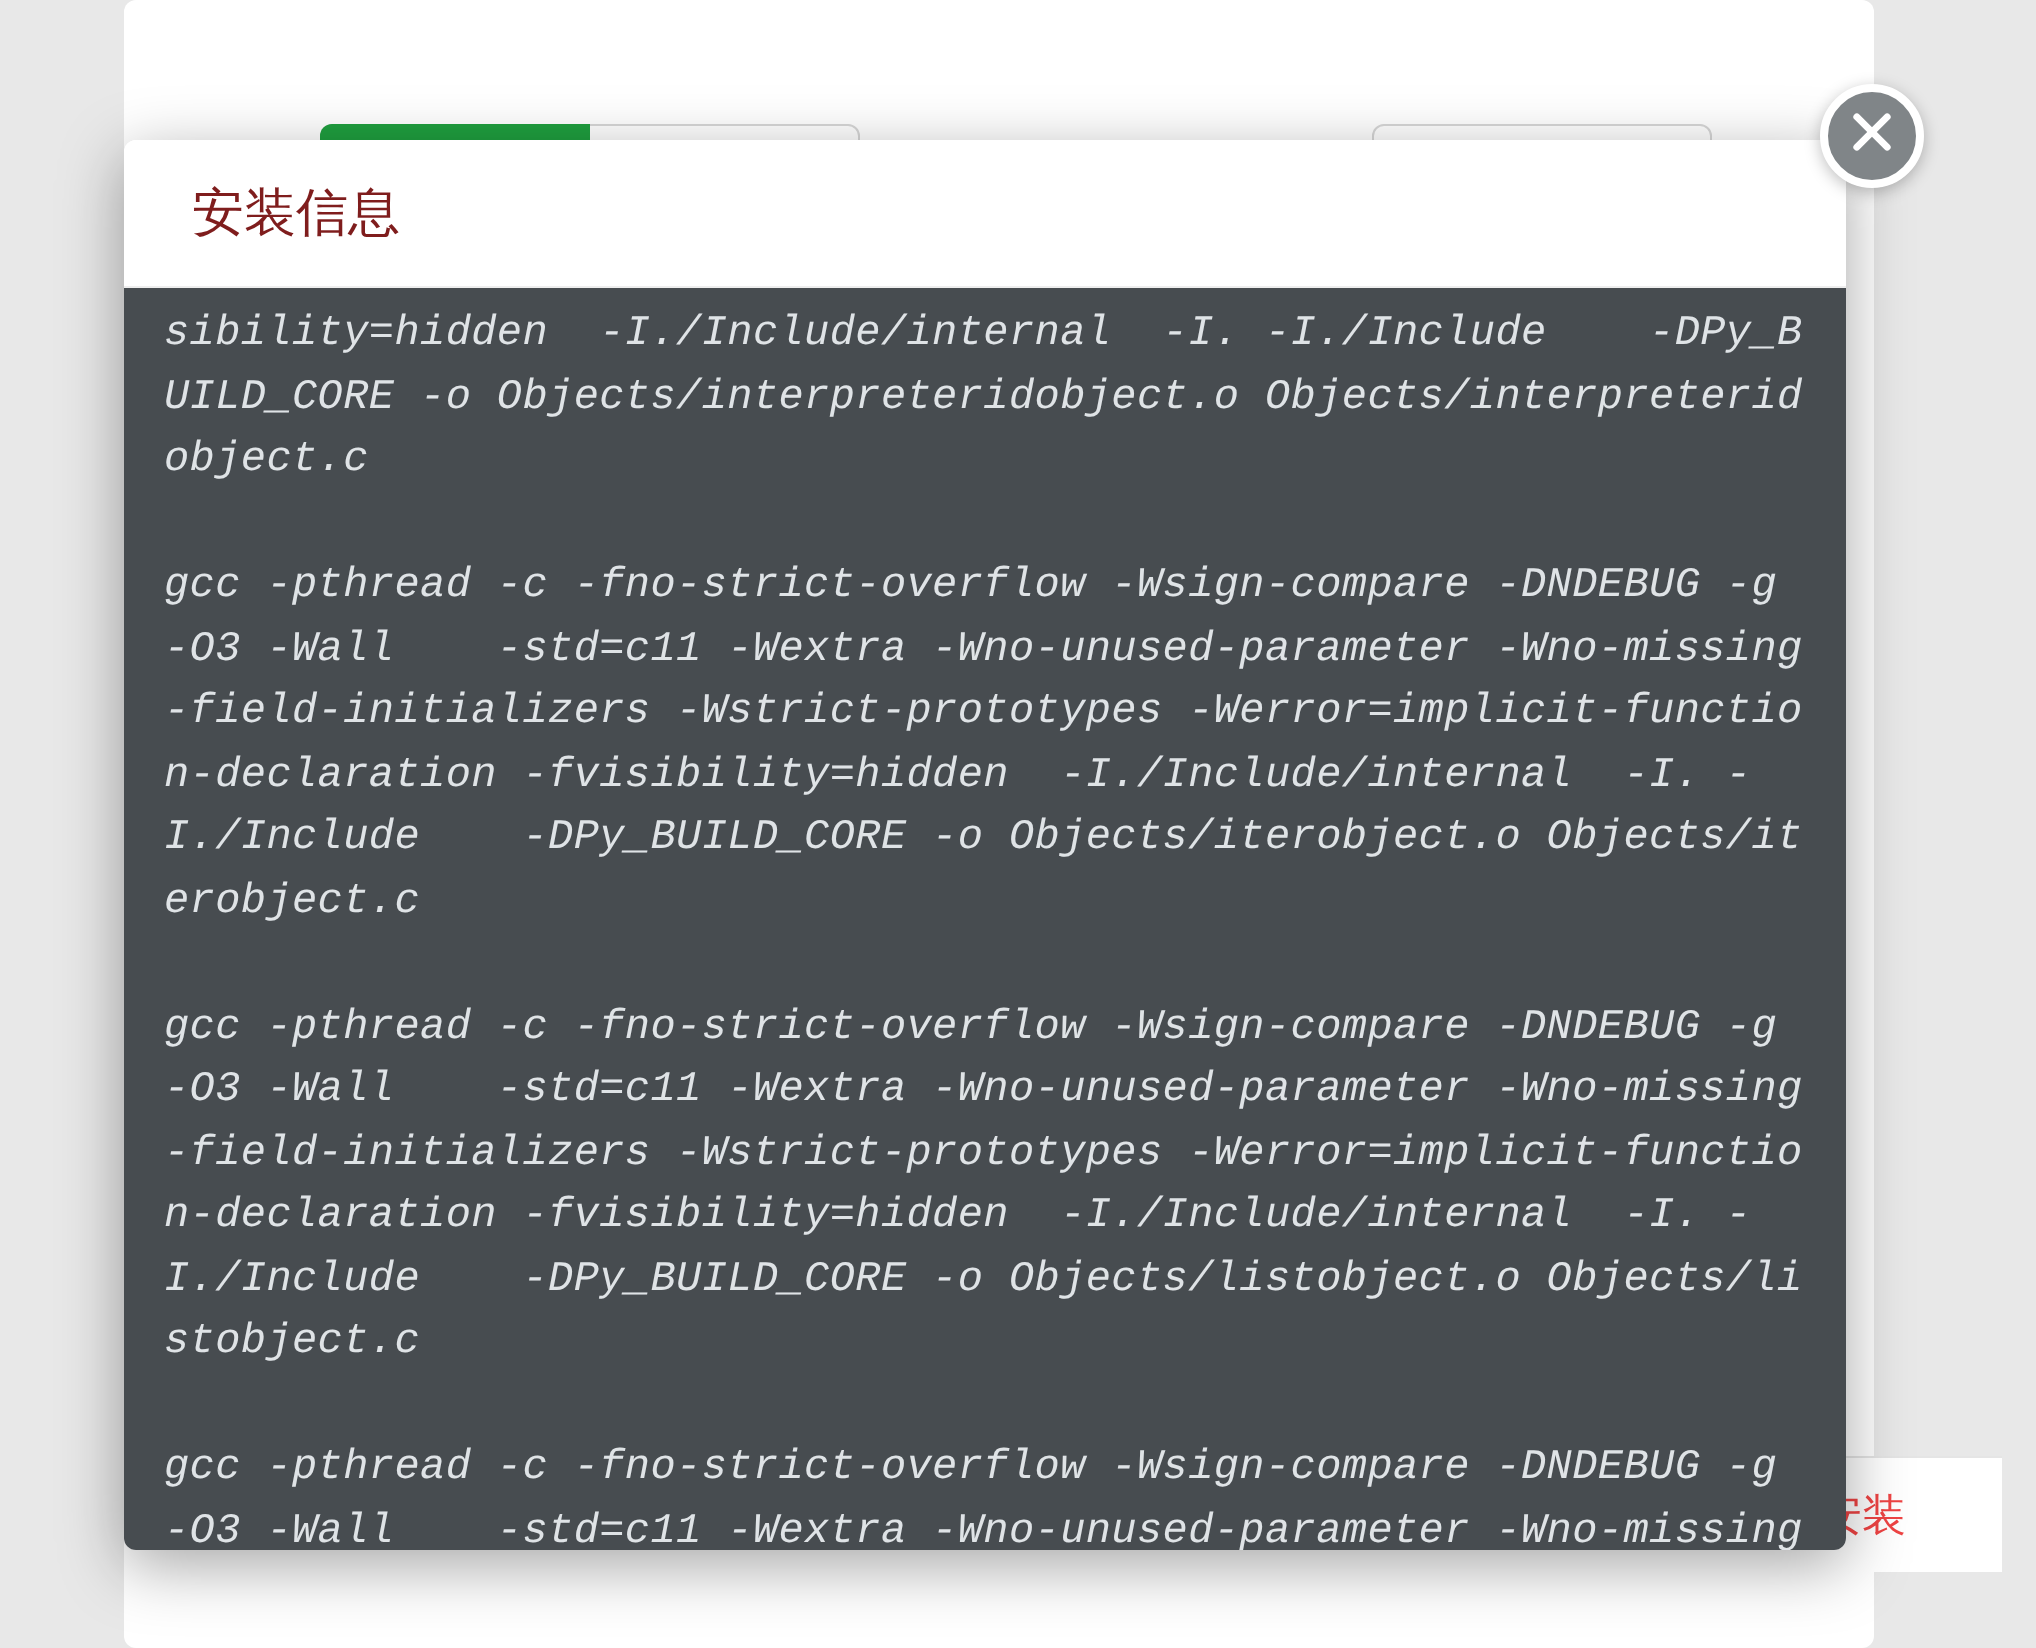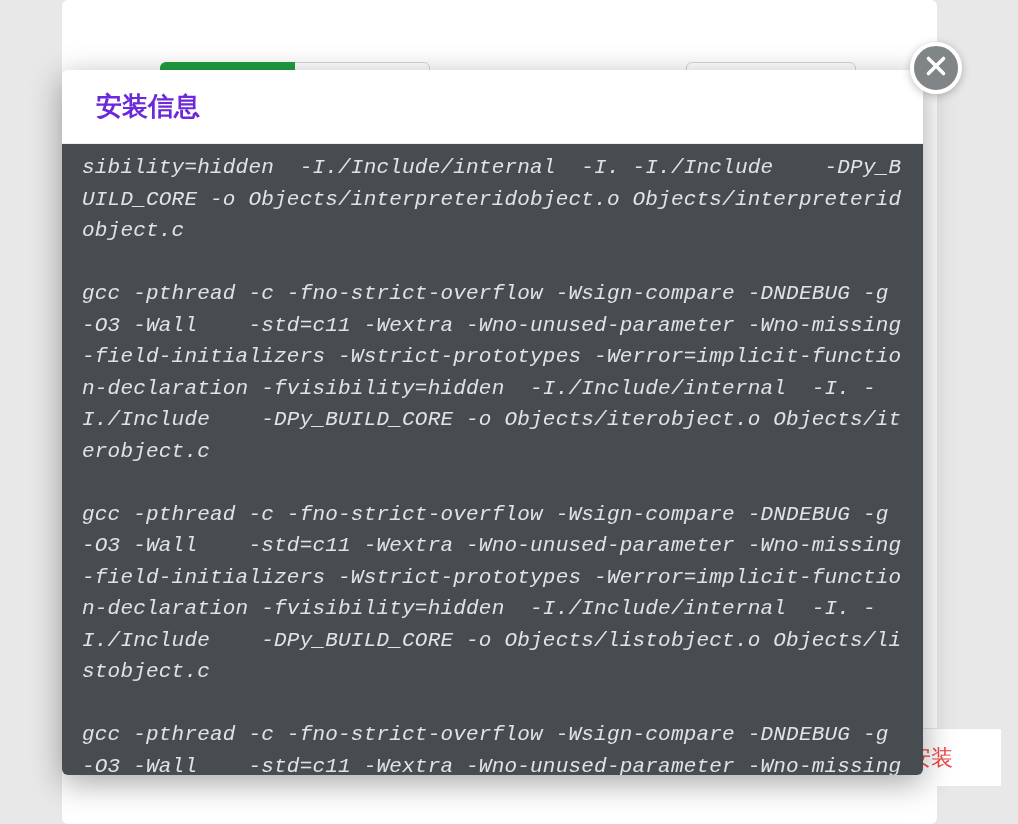--- a/index.html
+++ b/index.html
@@ -104,22 +104,22 @@
     .modal-header {
       height: 74px;
       background: #ffffff;
       display: flex;
       align-items: center;
       padding-left: 34px;
       border-bottom: 1px solid #eee;
     }
     .modal-title {
       font-size: 26px;
-      color: #6d28d9;
-      font-weight: 700;
+      color: #7f1d1d;
+      font-weight: 400;
     }
     .modal-body {
       position: relative;
       width: 861px;
       height: 631px;
       background: #474c50;
       color: #dfe3e6;
       font-family: "Menlo", "Consolas", "Courier New", monospace;
       font-size: 21px;
       line-height: 31.5px;

